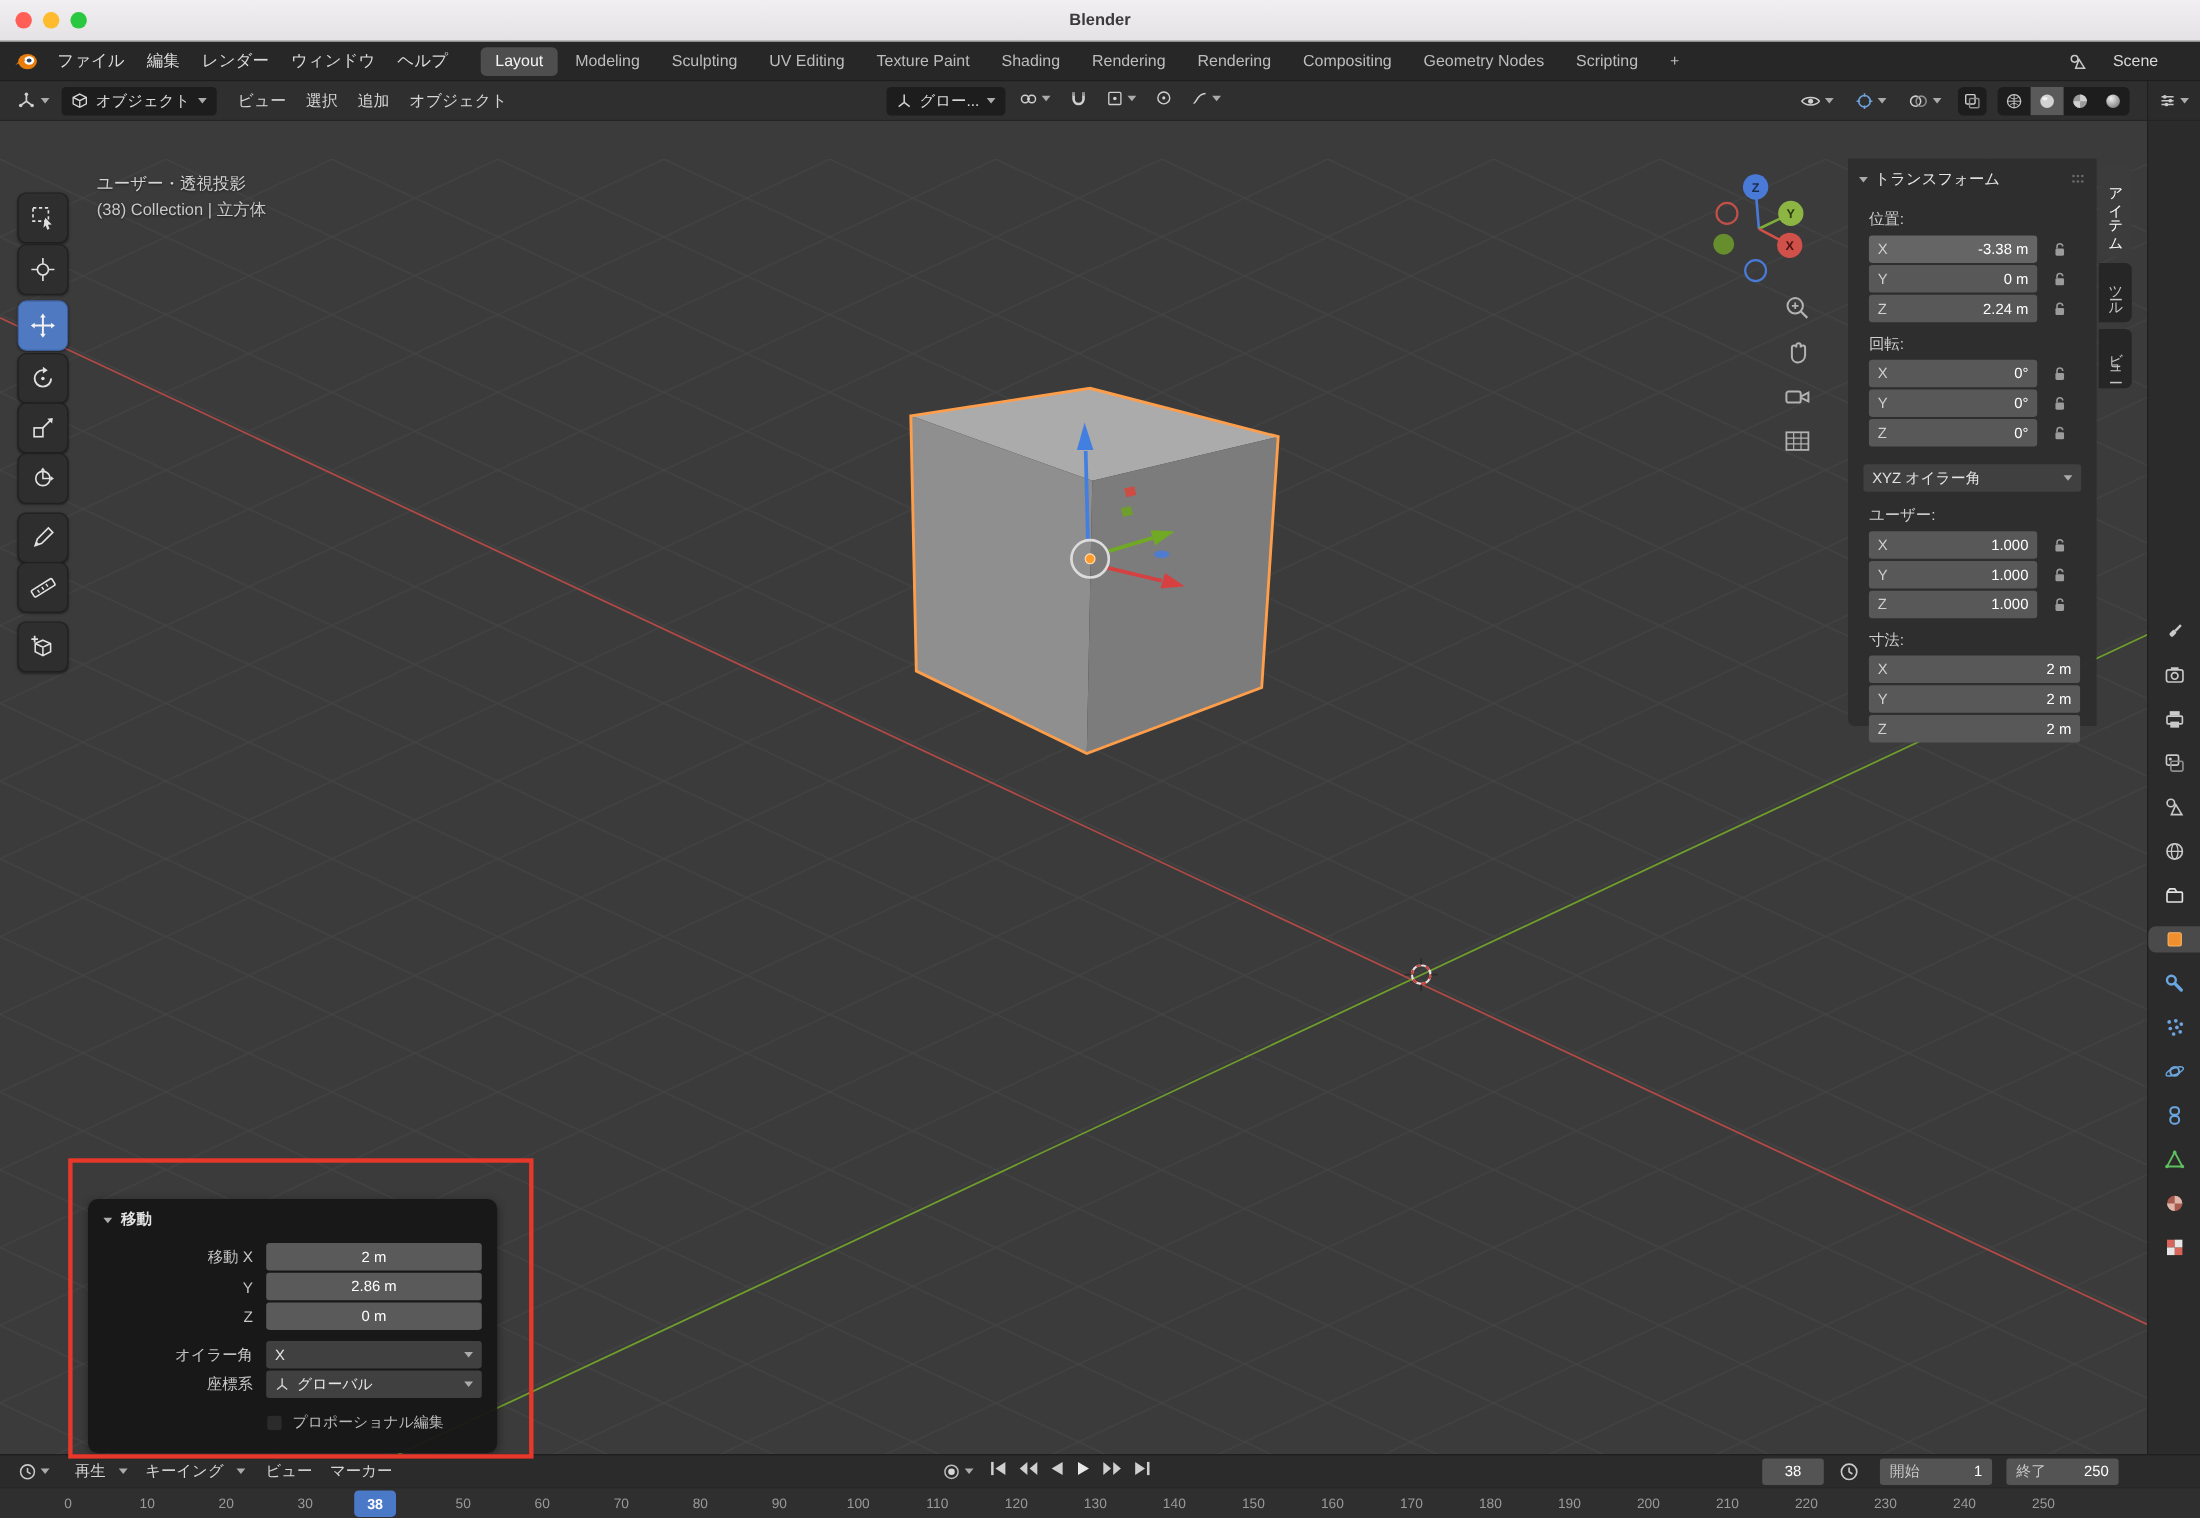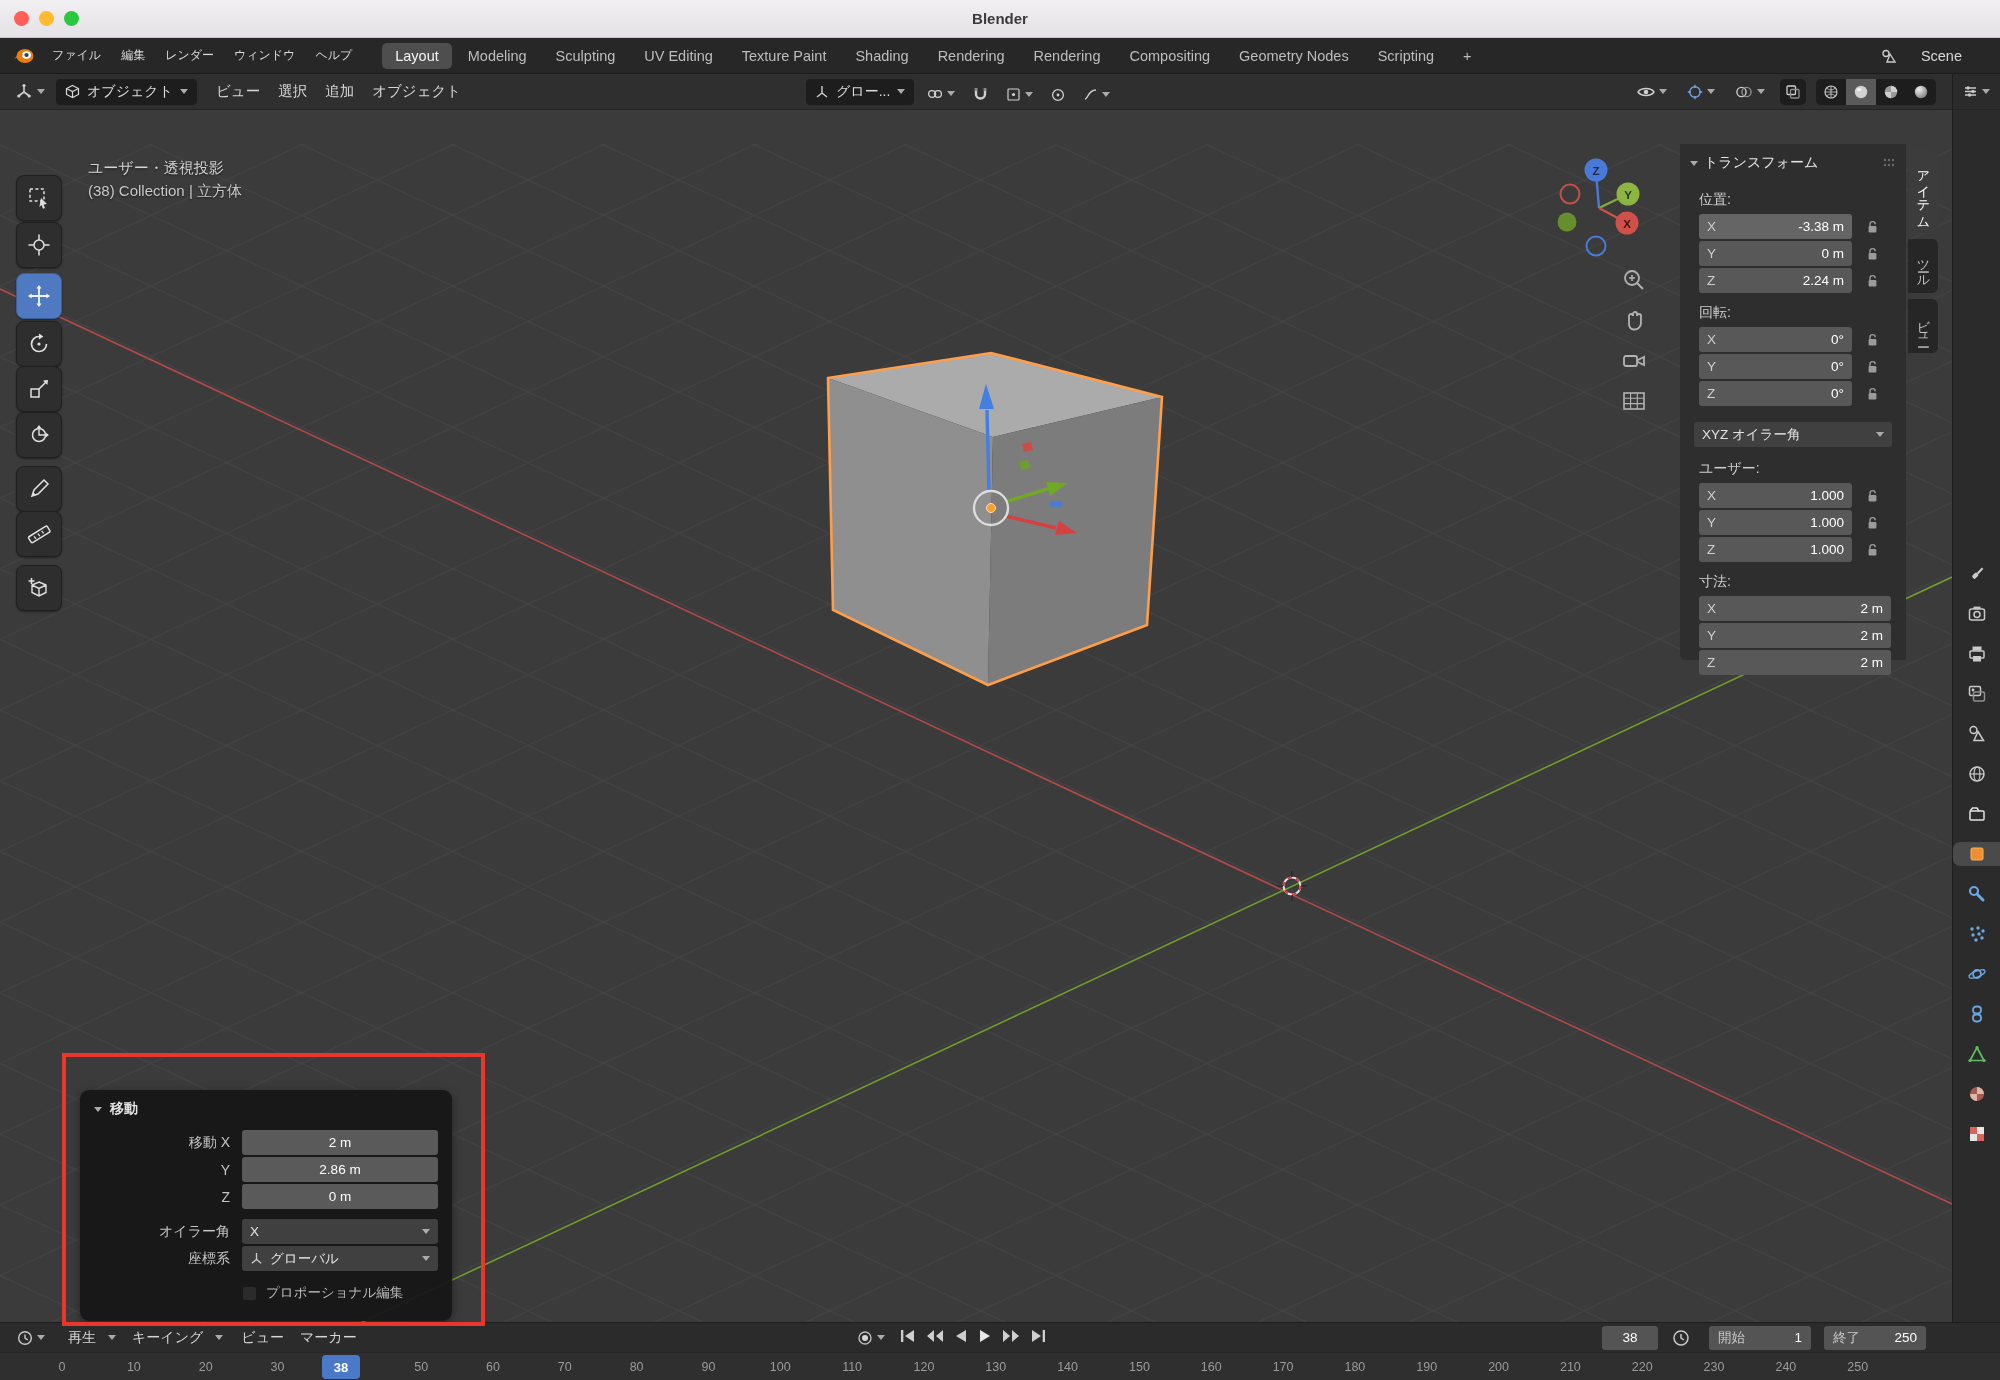--- a/index.html
+++ b/index.html
@@ -10,33 +10,33 @@
   
   .titlebar{position:absolute;left:0;top:0;width:100%;height:38px;background:linear-gradient(#f1eff1,#e5e2e5);display:flex;align-items:center;border-bottom:1px solid #c9c6c9;}
   .tl-dot{width:15px;height:15px;border-radius:50%;margin-left:10px;}
   .tl-red{background:#ff5f57;margin-left:14px;}
   .tl-yellow{background:#febb2e;}
   .tl-green{background:#2ac840;}
   .win-title{position:absolute;left:0;right:0;text-align:center;font-size:15px;font-weight:bold;color:#3a3a3a;pointer-events:none;}
 
   
   .topbar{position:absolute;left:0;top:38px;width:100%;height:36px;background:#272727;display:flex;align-items:center;padding:0 12px;border-bottom:1px solid #1b1b1b;}
-  .menu-item{font-size:12px;color:#dadada;padding:4px 10px;border-radius:4px;white-space:nowrap;}
+  .menu-item{font-size:15px;color:#dadada;padding:4px 10px;border-radius:4px;white-space:nowrap;}
   .workspaces{display:flex;align-items:center;margin-left:20px;gap:3px;}
   .ws-tab{font-size:14.5px;color:#bdbdbd;padding:5px 13px;border-radius:5px;white-space:nowrap;}
   .ws-tab.active{background:#4e4e4e;color:#f4f4f4;}
   .scene-box{margin-left:auto;display:flex;align-items:center;gap:23px;font-size:14.5px;color:#d8d8d8;padding-right:26px;}
 
   
   .vheader{position:absolute;left:0;top:74px;width:1952px;height:36px;background:#2f2f2f;display:flex;align-items:center;padding:0 10px;border-bottom:1px solid #242424;}
   .vheader2{position:absolute;left:0;top:110px;width:1952px;height:34px;background:#2a2a2a;display:flex;align-items:center;padding:0 14px;border-bottom:1px solid #1f1f1f;}
   .pill{display:flex;align-items:center;gap:7px;background:#1d1d1d;border-radius:4px;height:26px;padding:0 9px;font-size:14px;color:#dcdcdc;white-space:nowrap;}
   .hmenu{font-size:14.5px;color:#d6d6d6;padding:4px 9px;white-space:nowrap;}
   .chev{width:0;height:0;border-left:4px solid transparent;border-right:4px solid transparent;border-top:5px solid #ababab;display:inline-block;}
-  .hcenter{position:absolute;left:806px;display:flex;align-items:flex-end;gap:8px;}
+  .hcenter{position:absolute;left:806px;display:flex;align-items:flex-start;gap:8px;}
   .hright{position:absolute;right:16px;display:flex;align-items:center;gap:10px;}
   .seg{display:flex;background:#1d1d1d;border-radius:5px;overflow:hidden;}
   .seg>div{width:30px;height:26px;display:flex;align-items:center;justify-content:center;}
   .seg>div.active{background:#5a5a5a;}
   .iconbtn{display:flex;align-items:center;gap:4px;padding:3px 5px;border-radius:4px;}
   .lbl{font-size:14px;color:#c6c6c6;white-space:nowrap;}
 
   
   .viewport{position:absolute;left:0;top:144px;width:1952px;height:1178px;overflow:hidden;background:#3b3b3b;}
   .scene-svg{position:absolute;left:0;top:0;}

